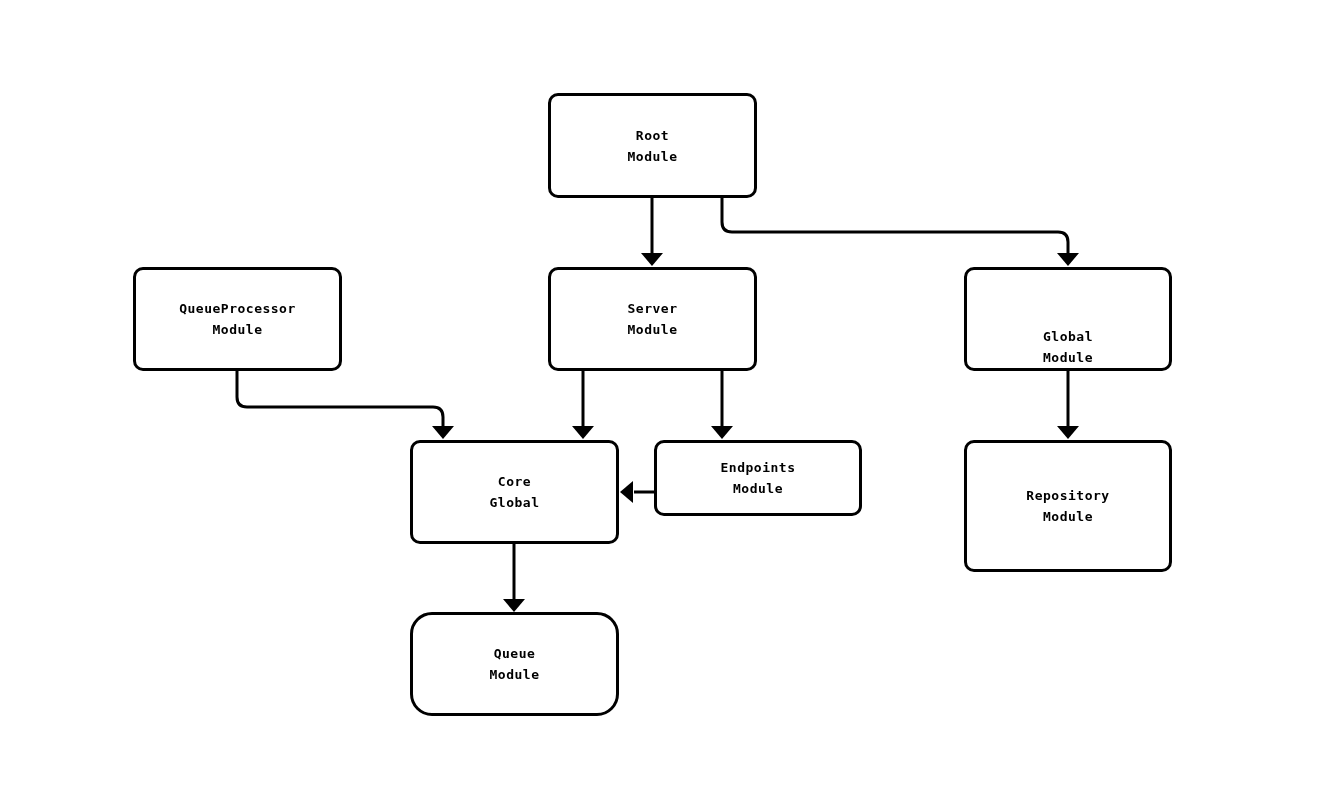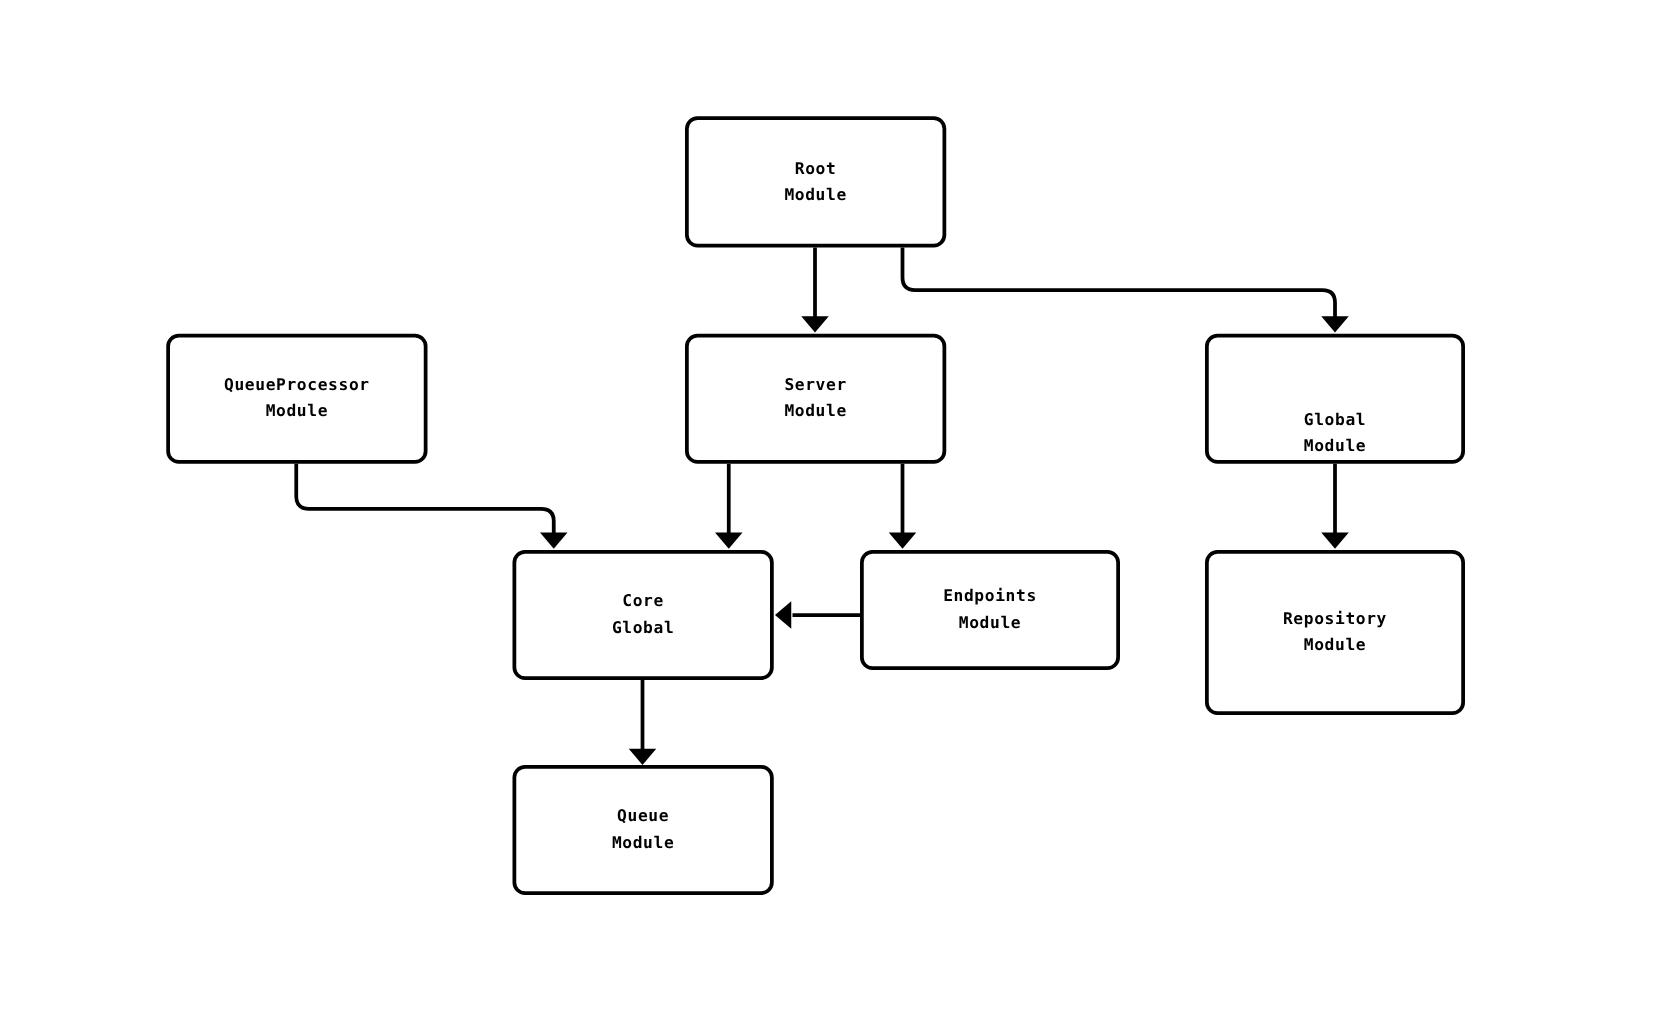--- a/index.html
+++ b/index.html
@@ -78,25 +78,25 @@
 Module</span>
     </div>
     <div class="node" style="left: 964px; top: 267px; width: 208px; height: 104px; align-items: flex-end;">
       <span class="label">Global
 Module</span>
     </div>
     <div class="node" style="left: 410px; top: 440px; width: 209px; height: 104px;">
       <span class="label">Core
 Global</span>
     </div>
-    <div class="node" style="left: 688px; top: 440px; width: 208px; height: 96px;">
+    <div class="node" style="left: 654px; top: 440px; width: 208px; height: 76px;">
       <span class="label">Endpoints
 Module</span>
     </div>
     <div class="node" style="left: 964px; top: 440px; width: 208px; height: 132px;">
       <span class="label">Repository
 Module</span>
     </div>
-    <div class="node" style="left: 410px; top: 612px; width: 209px; height: 104px;">
+    <div class="node" style="left: 410px; top: 612px; width: 209px; height: 104px; border-radius: 22px;">
       <span class="label">Queue
 Module</span>
     </div>
   </div>
 
 </body></html>

